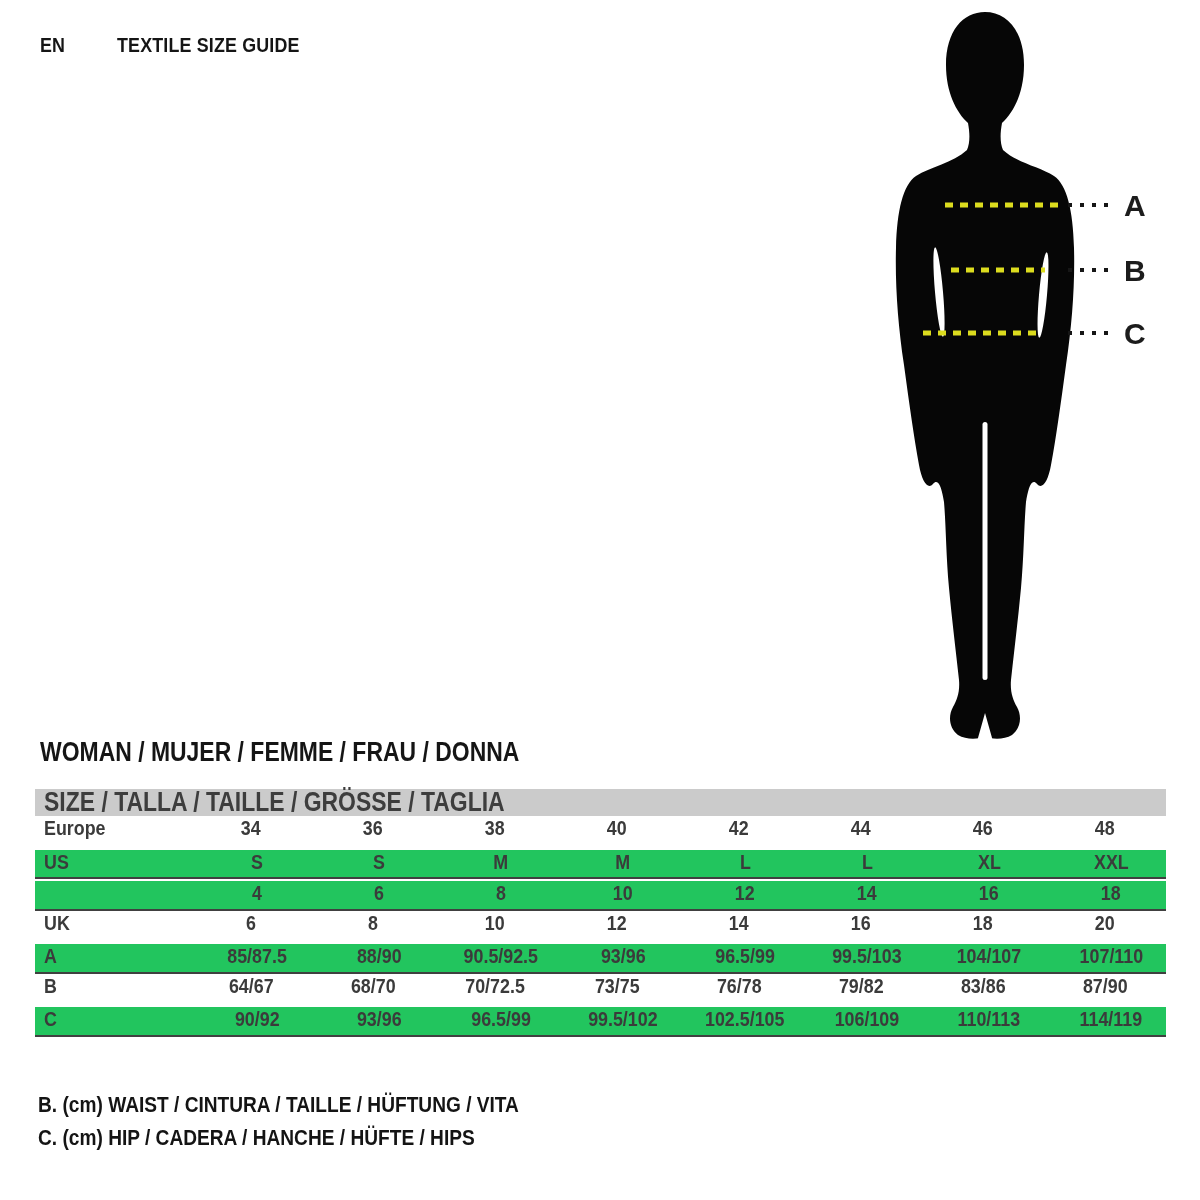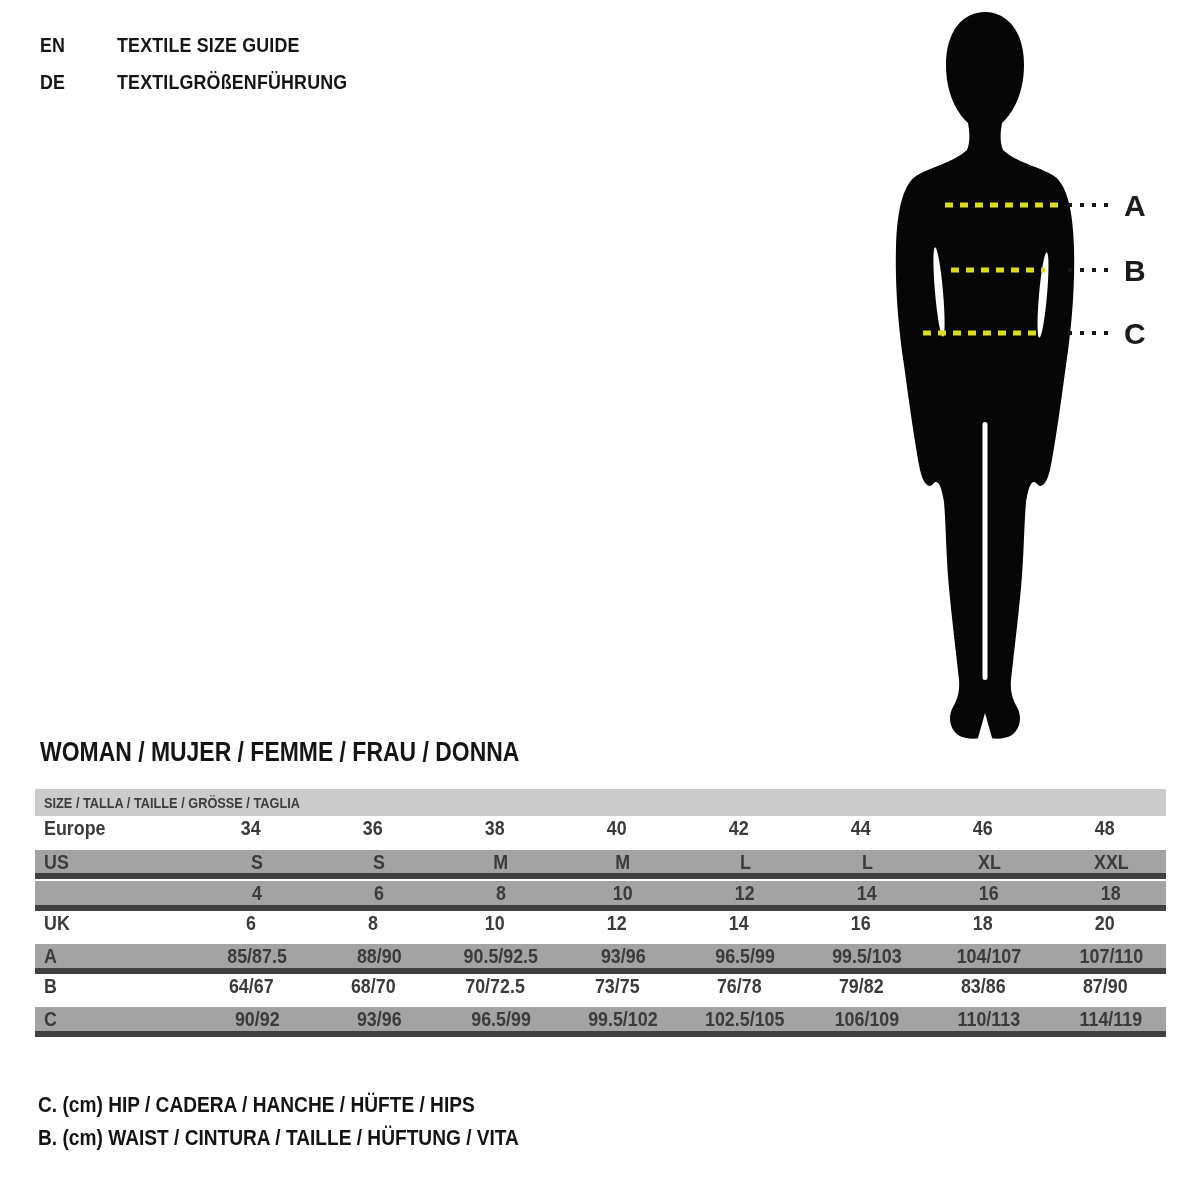--- a/index.html
+++ b/index.html
@@ -44,32 +44,32 @@
     position: absolute; left: 40px; top: 737px;
     font-size: 27px; font-weight: bold;
   }
 
   
   .size-table { position: absolute; left: 35px; top: 789px; width: 1131px; }
   .thead {
     height: 27px; line-height: 27px;
     background: #cbcbcb;
     padding-left: 9px;
-    font-size: 15px; font-weight: bold; color: #3d3d3d;
+    font-size: 27px; font-weight: bold; color: #3d3d3d;
   }
   .trow {
     display: flex; align-items: flex-start;
     height: 31.5px;
     font-size: 21px; font-weight: bold; color: #3b3b3b;
     box-sizing: border-box;
   }
   .trow.shaded {
-    background: #a3a3a3;
+    background: #22c55e;
     border-top: 2px solid #fff;
-    border-bottom: 6px solid #404040;
+    border-bottom: 2px solid #404040;
     gap: 12px;
   }
   .tlabel { width: 146px; flex: 0 0 auto; padding-left: 9px; }
   .cell { flex: 1 1 0; text-align: center; }
   .cell .cx { transform-origin: 50% 50%; }
 
   
   .legend { position: absolute; left: 38px; top: 1089px; }
   .legend-row {
     font-size: 22.5px; font-weight: bold; line-height: 32.5px;
@@ -78,24 +78,20 @@
 </style>
 </head>
 <body>
 
 <div class="page">
 
   <div class="lang">
     <div class="lang-row">
       <span class="lang-code"><span class="cx">EN</span></span>
       <span class="cx">TEXTILE SIZE GUIDE</span>
-    </div>
-    <div class="lang-row">
-      <span class="lang-code"><span class="cx">DE</span></span>
-      <span class="cx">TEXTILGRÖßENFÜHRUNG</span>
     </div>
   </div>
 
   <svg class="figure" width="300" height="735" viewBox="0 0 300 735">
     <path fill="#060606" d="M125,2 C103,2 86,21 86,55 C86,82 96,102 108,113
          C110,124 110,133 107,140 C93,153 70,157 56,166
          C43,175 37,200 36,238 C35,275 38,315 44,355
          C49,392 54,428 59,455 C62,472 68,480 73,474
          C79,467 82,480 84,492 C86,515 86,545 89,578
          C92,610 96,642 99,670 C100,682 97,690 93,697
@@ -214,17 +210,17 @@
       <span class="cell"><span class="cx">96.5/99</span></span>
       <span class="cell"><span class="cx">99.5/102</span></span>
       <span class="cell"><span class="cx">102.5/105</span></span>
       <span class="cell"><span class="cx">106/109</span></span>
       <span class="cell"><span class="cx">110/113</span></span>
       <span class="cell"><span class="cx">114/119</span></span>
     </div>
   </div>
 
   <div class="legend">
+    <div class="legend-row"><span class="cx">B. (cm) WAIST / CINTURA / TAILLE / HÜFTUNG / VITA</span></div>
     <div class="legend-row"><span class="cx">C. (cm) HIP / CADERA / HANCHE / HÜFTE / HIPS</span></div>
-    <div class="legend-row"><span class="cx">B. (cm) WAIST / CINTURA / TAILLE / HÜFTUNG / VITA</span></div>
   </div>
 
 </div>
 
 </body></html>

